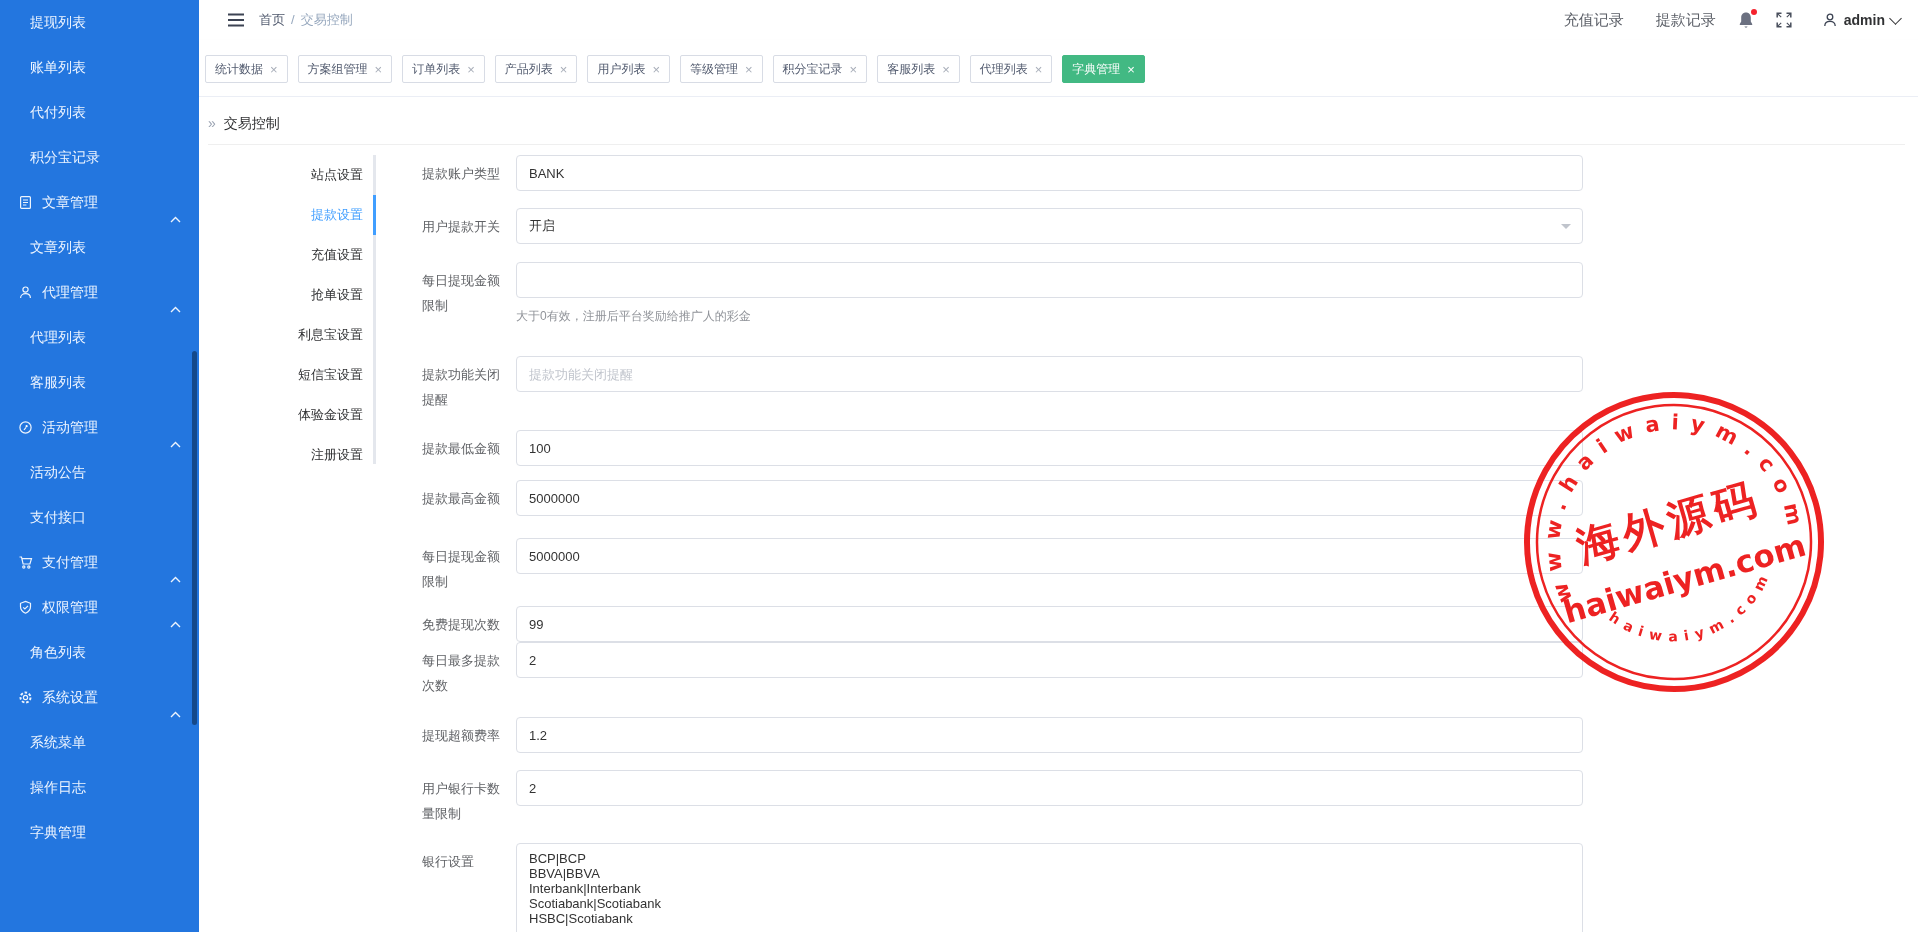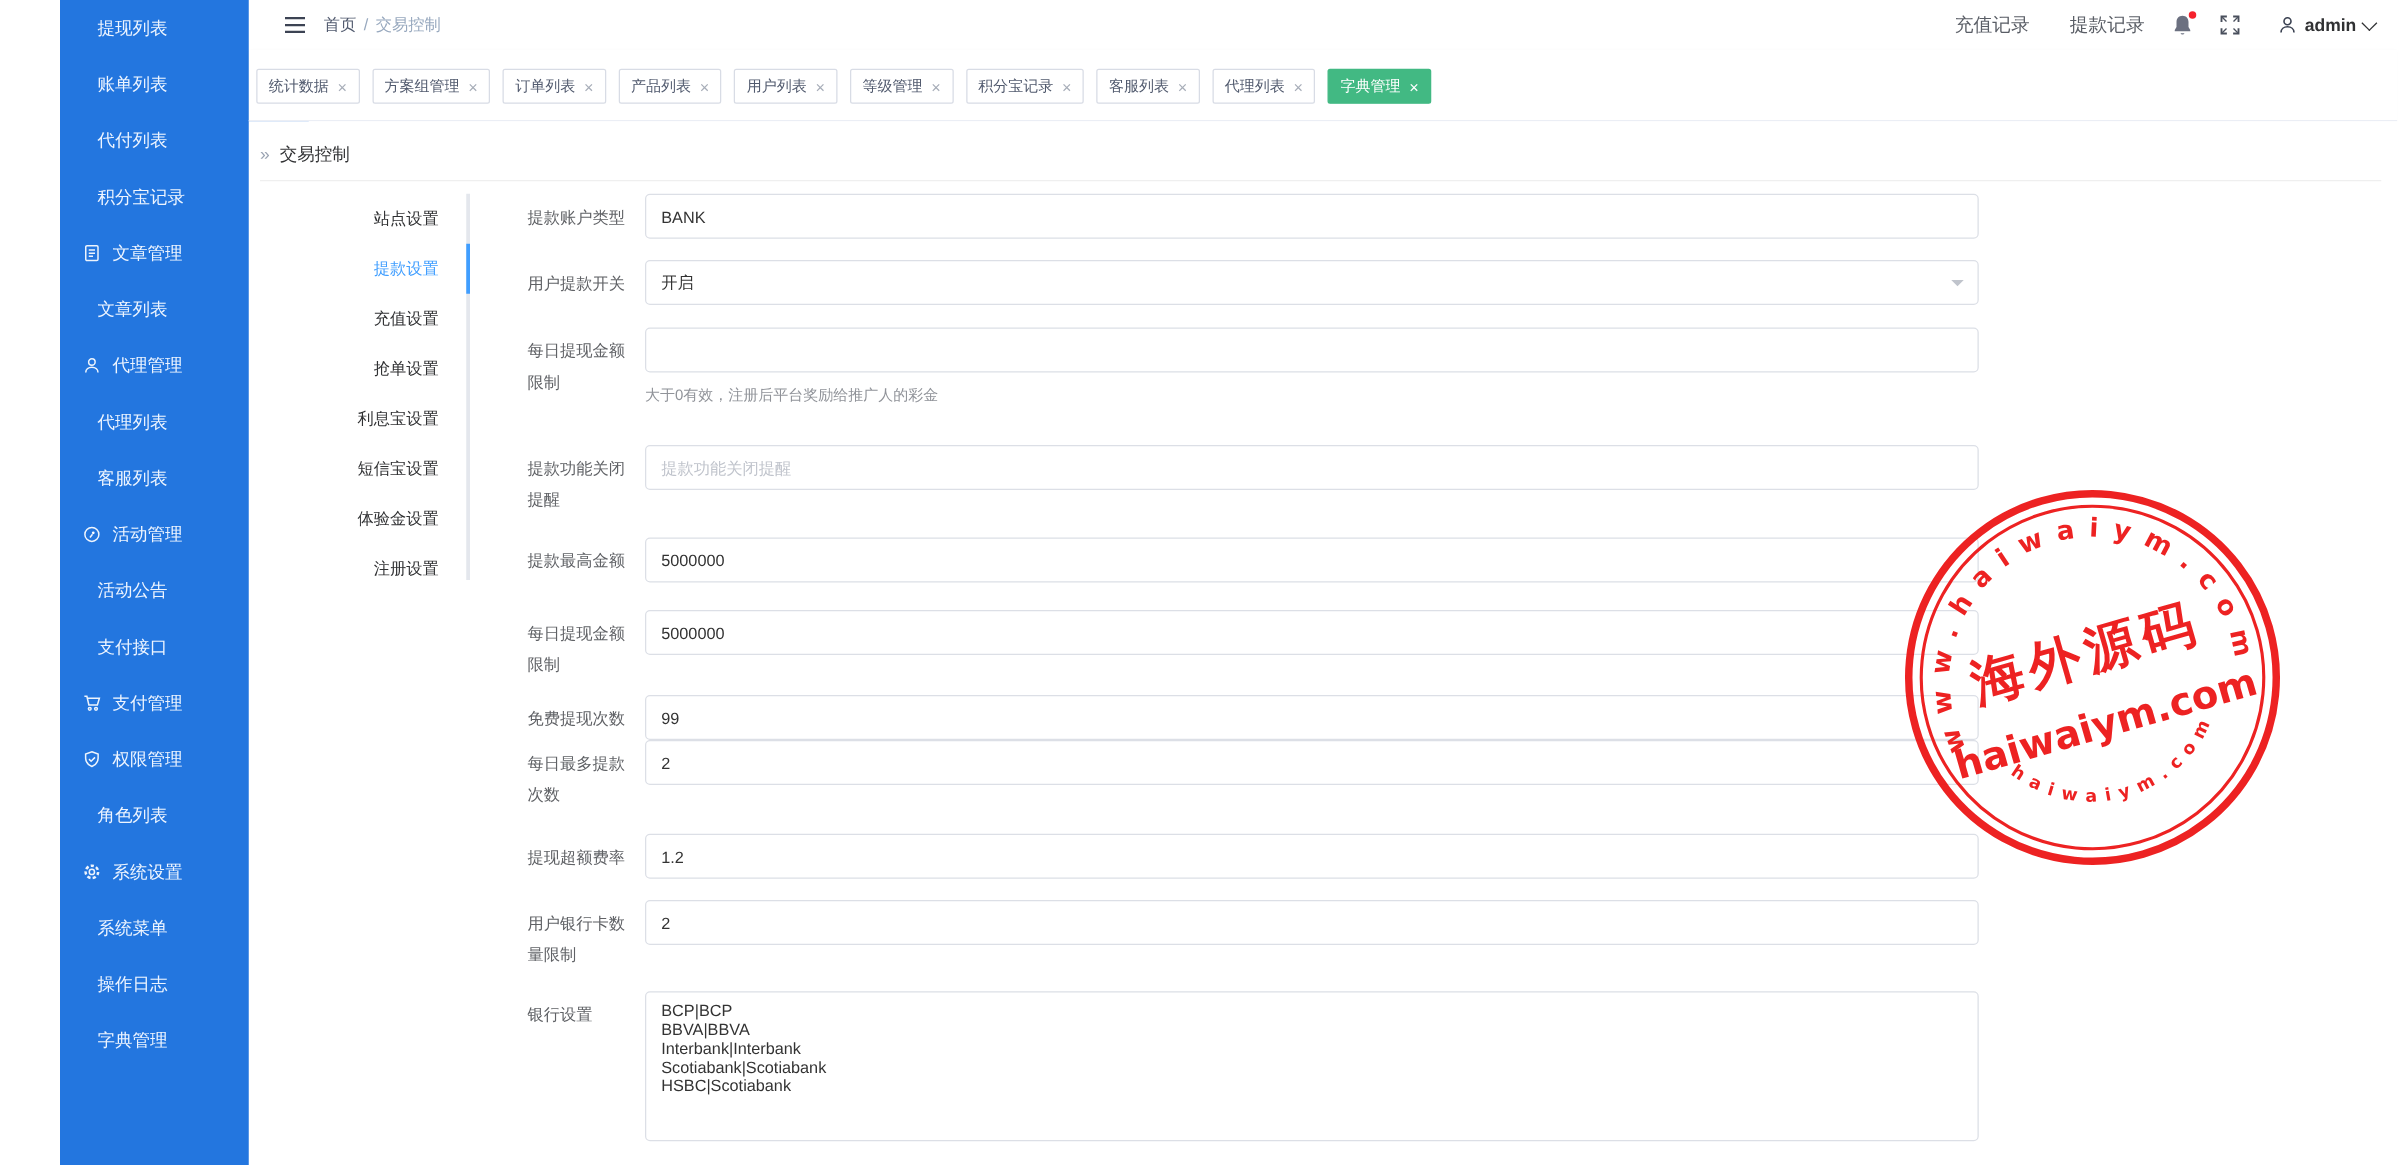--- a/index.html
+++ b/index.html
@@ -1,20 +1,20 @@
 <!DOCTYPE html>
 <html><head>
 <meta charset="utf-8">
 <style>
   html,body{margin:0;padding:0;}
   .page{position:relative;width:1918px;height:932px;overflow:hidden;background:#fff;
         font-family:"Liberation Sans","DejaVu Sans",sans-serif;-webkit-font-smoothing:antialiased;}
 
   
-  .sidebar{position:absolute;left:0;top:0;width:199px;height:932px;background:#2376df;overflow:hidden;margin-left:48px;}
+  .sidebar{position:absolute;left:0;top:0;width:199px;height:932px;background:#2376df;overflow:hidden;}
   .s-item{position:relative;height:45px;line-height:45px;color:#eef5ff;font-size:14px;font-weight:500;
           white-space:nowrap;cursor:pointer;display:flex;align-items:center;}
   .s-item.child{padding-left:30px;}
   .s-item.group{padding-left:18px;}
   .s-icon{display:inline-flex;width:15px;height:15px;margin-right:9px;flex:none;}
   .s-icon svg{width:15px;height:15px;}
   .s-arrow{position:absolute;right:18px;top:17px;width:11px;height:8px;}
   .s-arrow svg{width:11px;height:8px;}
   .s-scrollbar{position:absolute;left:192px;top:351px;width:5px;height:374px;background:rgba(0,0,0,.38);border-radius:3px;}
 
@@ -46,21 +46,21 @@
   .tab .tab-x{margin-left:7px;font-size:13px;line-height:1;color:#a7adb8;}
   .tab.active{background:#42b983;border-color:#42b983;color:#fff;}
   .tab.active .tab-x{color:#fff;}
 
   
   .content{position:absolute;left:199px;top:97px;right:0;bottom:0;background:#fff;}
   .content-head{position:absolute;left:9px;right:13px;top:0;height:48px;border-bottom:1px solid #efefef;
                 font-size:14px;color:#303133;font-weight:500;padding-top:18px;box-sizing:border-box;}
   .content-head .marker{color:#9aa3b2;margin-right:8px;font-weight:400;}
 
-  .settings-nav{position:absolute;left:0;top:58px;width:152px;}
+  .settings-nav{position:absolute;left:12px;top:58px;width:152px;}
   .nav-item{height:40px;line-height:40px;font-size:13px;color:#303133;text-align:right;cursor:pointer;white-space:nowrap;}
   .nav-item.active{color:#409eff;}
   .nav-track{position:absolute;left:174px;top:58px;width:3px;height:309px;background:#e4e7ed;}
   .nav-thumb{position:absolute;left:0;top:40px;width:3px;height:40px;background:#409eff;}
 
   .form{position:absolute;left:223px;top:48px;padding-top:10px;width:1161px;}
   .form-row{display:flex;align-items:flex-start;}
   .row-label{width:80px;flex:none;font-size:13px;color:#606266;line-height:25px;padding-top:6px;margin-right:14px;}
   .field-col{flex:1;position:relative;}
   .tinput{width:100%;height:36px;box-sizing:border-box;border:1px solid #dcdfe6;border-radius:4px;
@@ -325,20 +325,24 @@
           <input class="tinput" style="">
           <div class="hint">大于0有效，注册后平台奖励给推广人的彩金</div>
         </div>
       </div>
 
       <div class="form-row mb18">
         <div class="row-label">提款功能关闭提醒</div>
         <div class="field-col"><input class="tinput" placeholder="提款功能关闭提醒" style=""></div>
       </div>
 
+      <div class="form-row mb14">
+        <div class="row-label">提款最低金额</div>
+        <div class="field-col"><input class="tinput" value="100" style=""></div>
+      </div>
 
       <div class="form-row mb22">
         <div class="row-label">提款最高金额</div>
         <div class="field-col"><input class="tinput" value="5000000" style=""></div>
       </div>
 
       <div class="form-row mb12">
         <div class="row-label">每日提现金额限制</div>
         <div class="field-col"><input class="tinput" value="5000000" style=""></div>
       </div>

